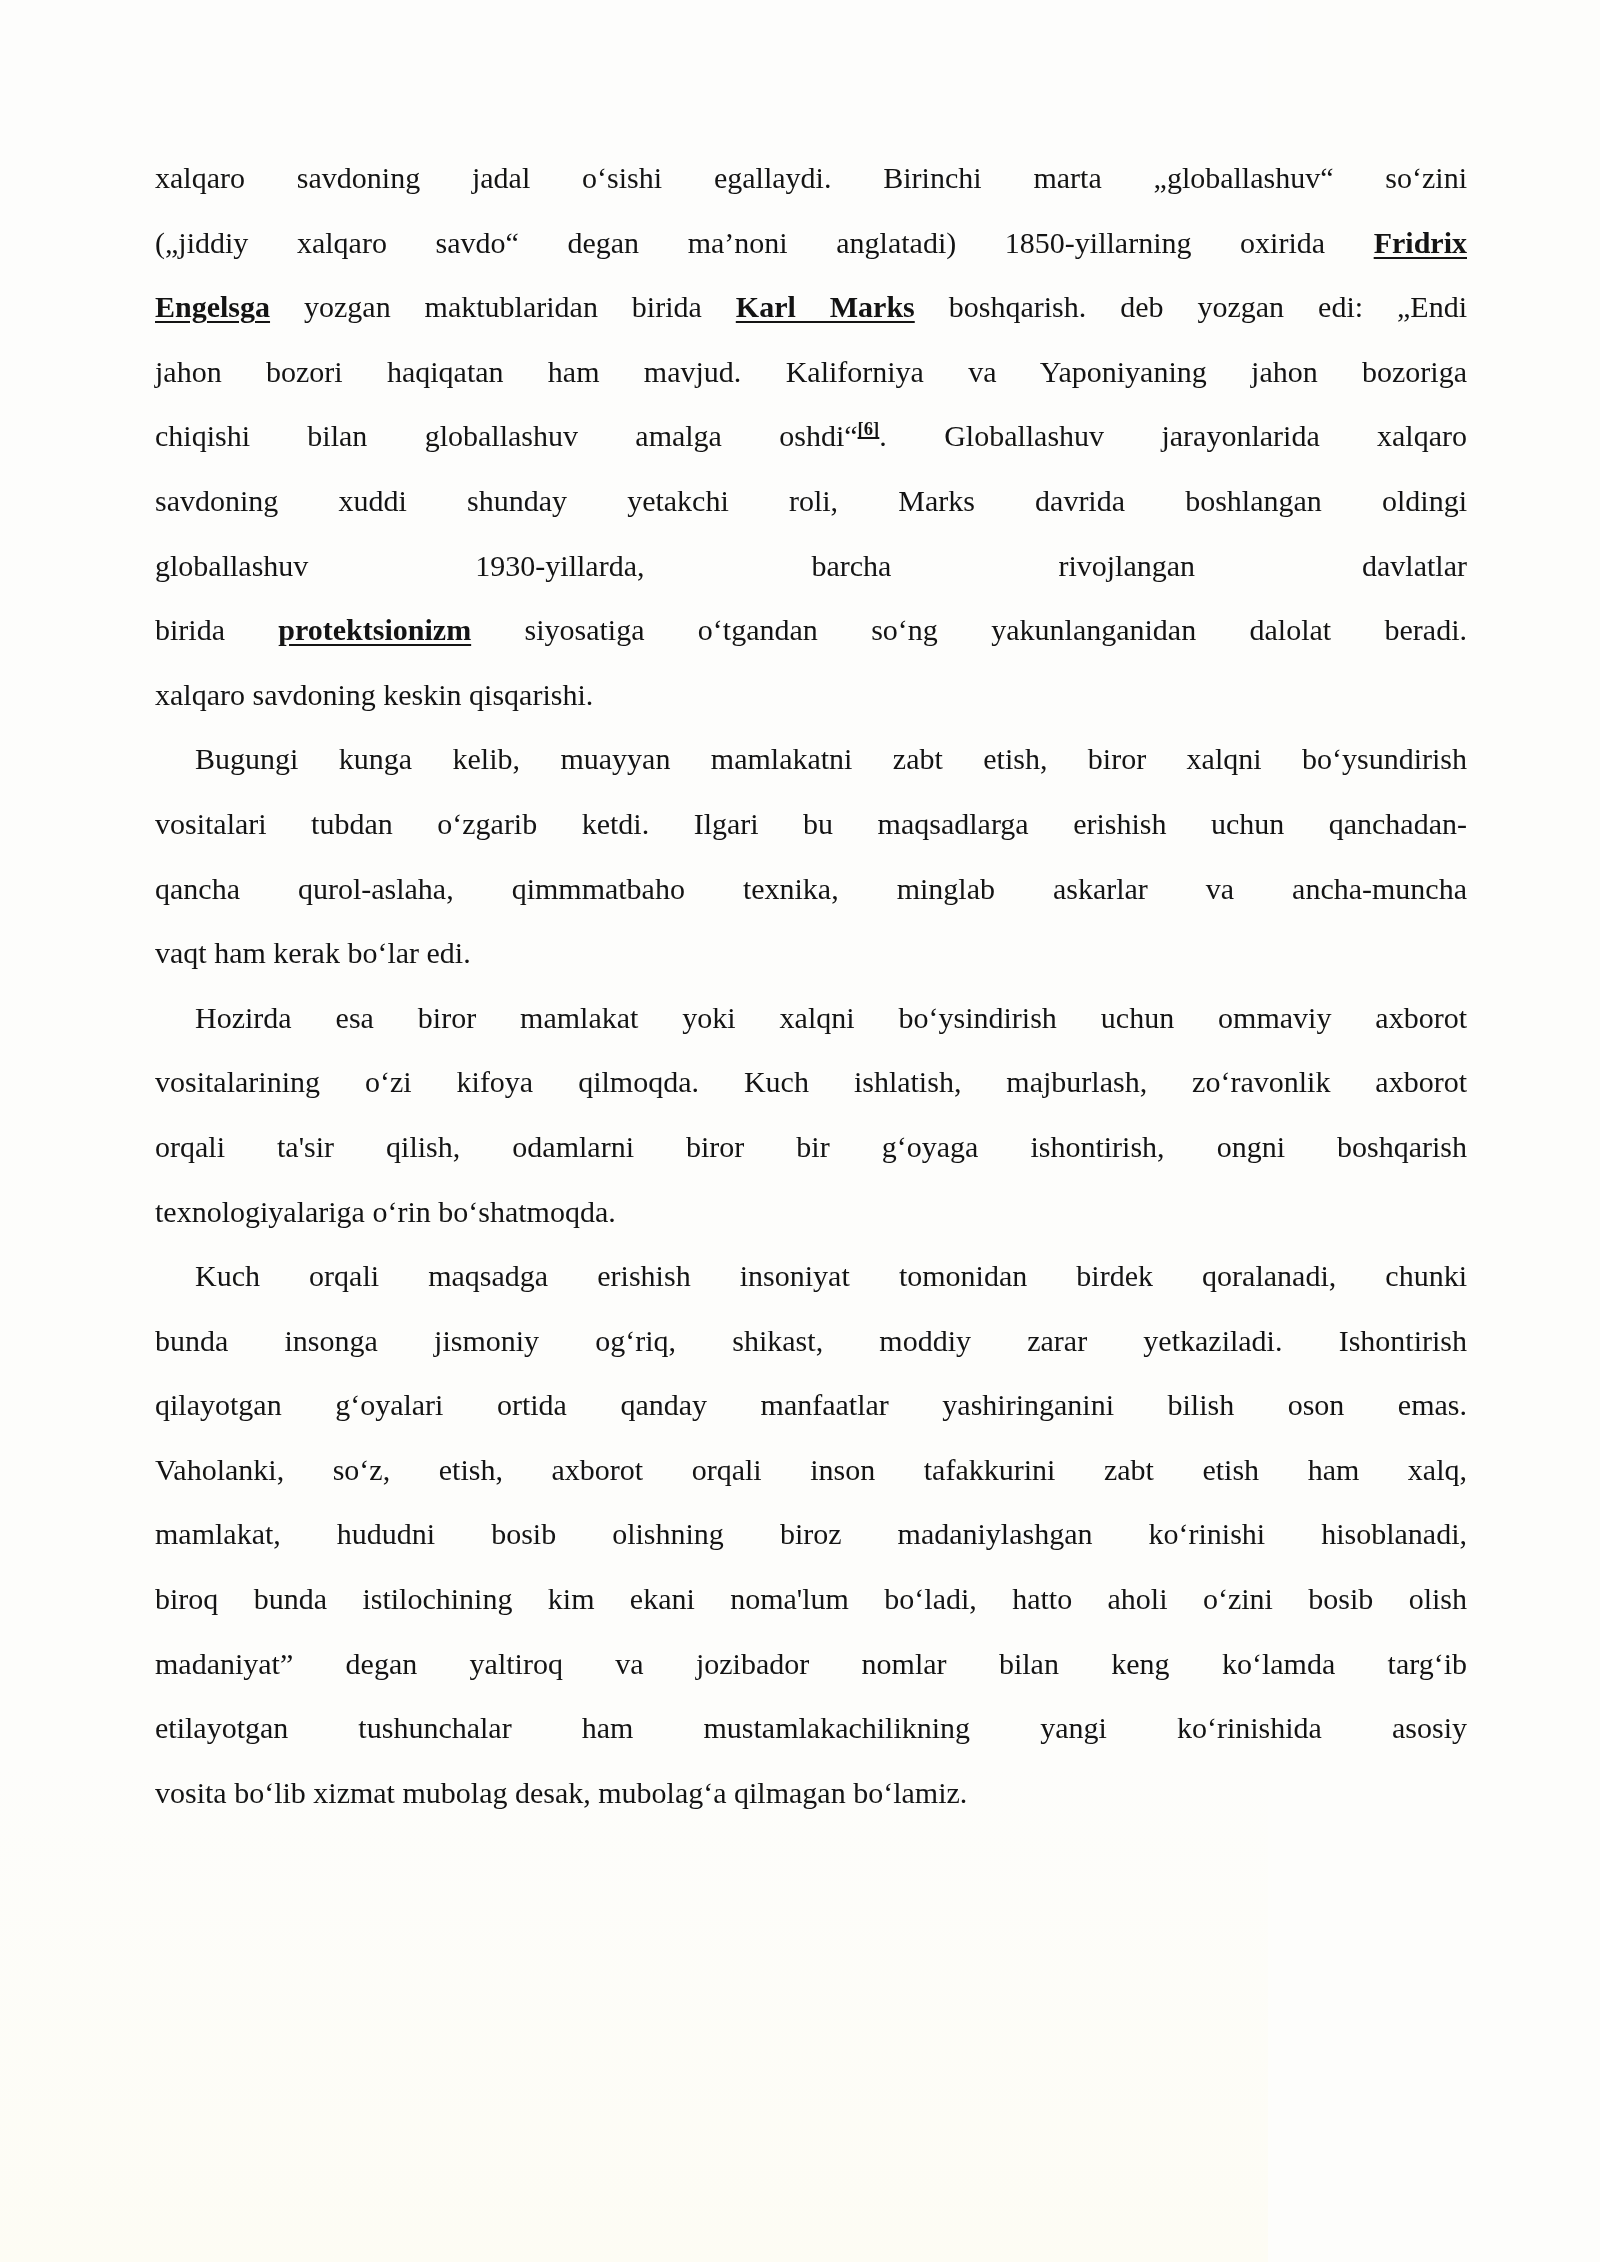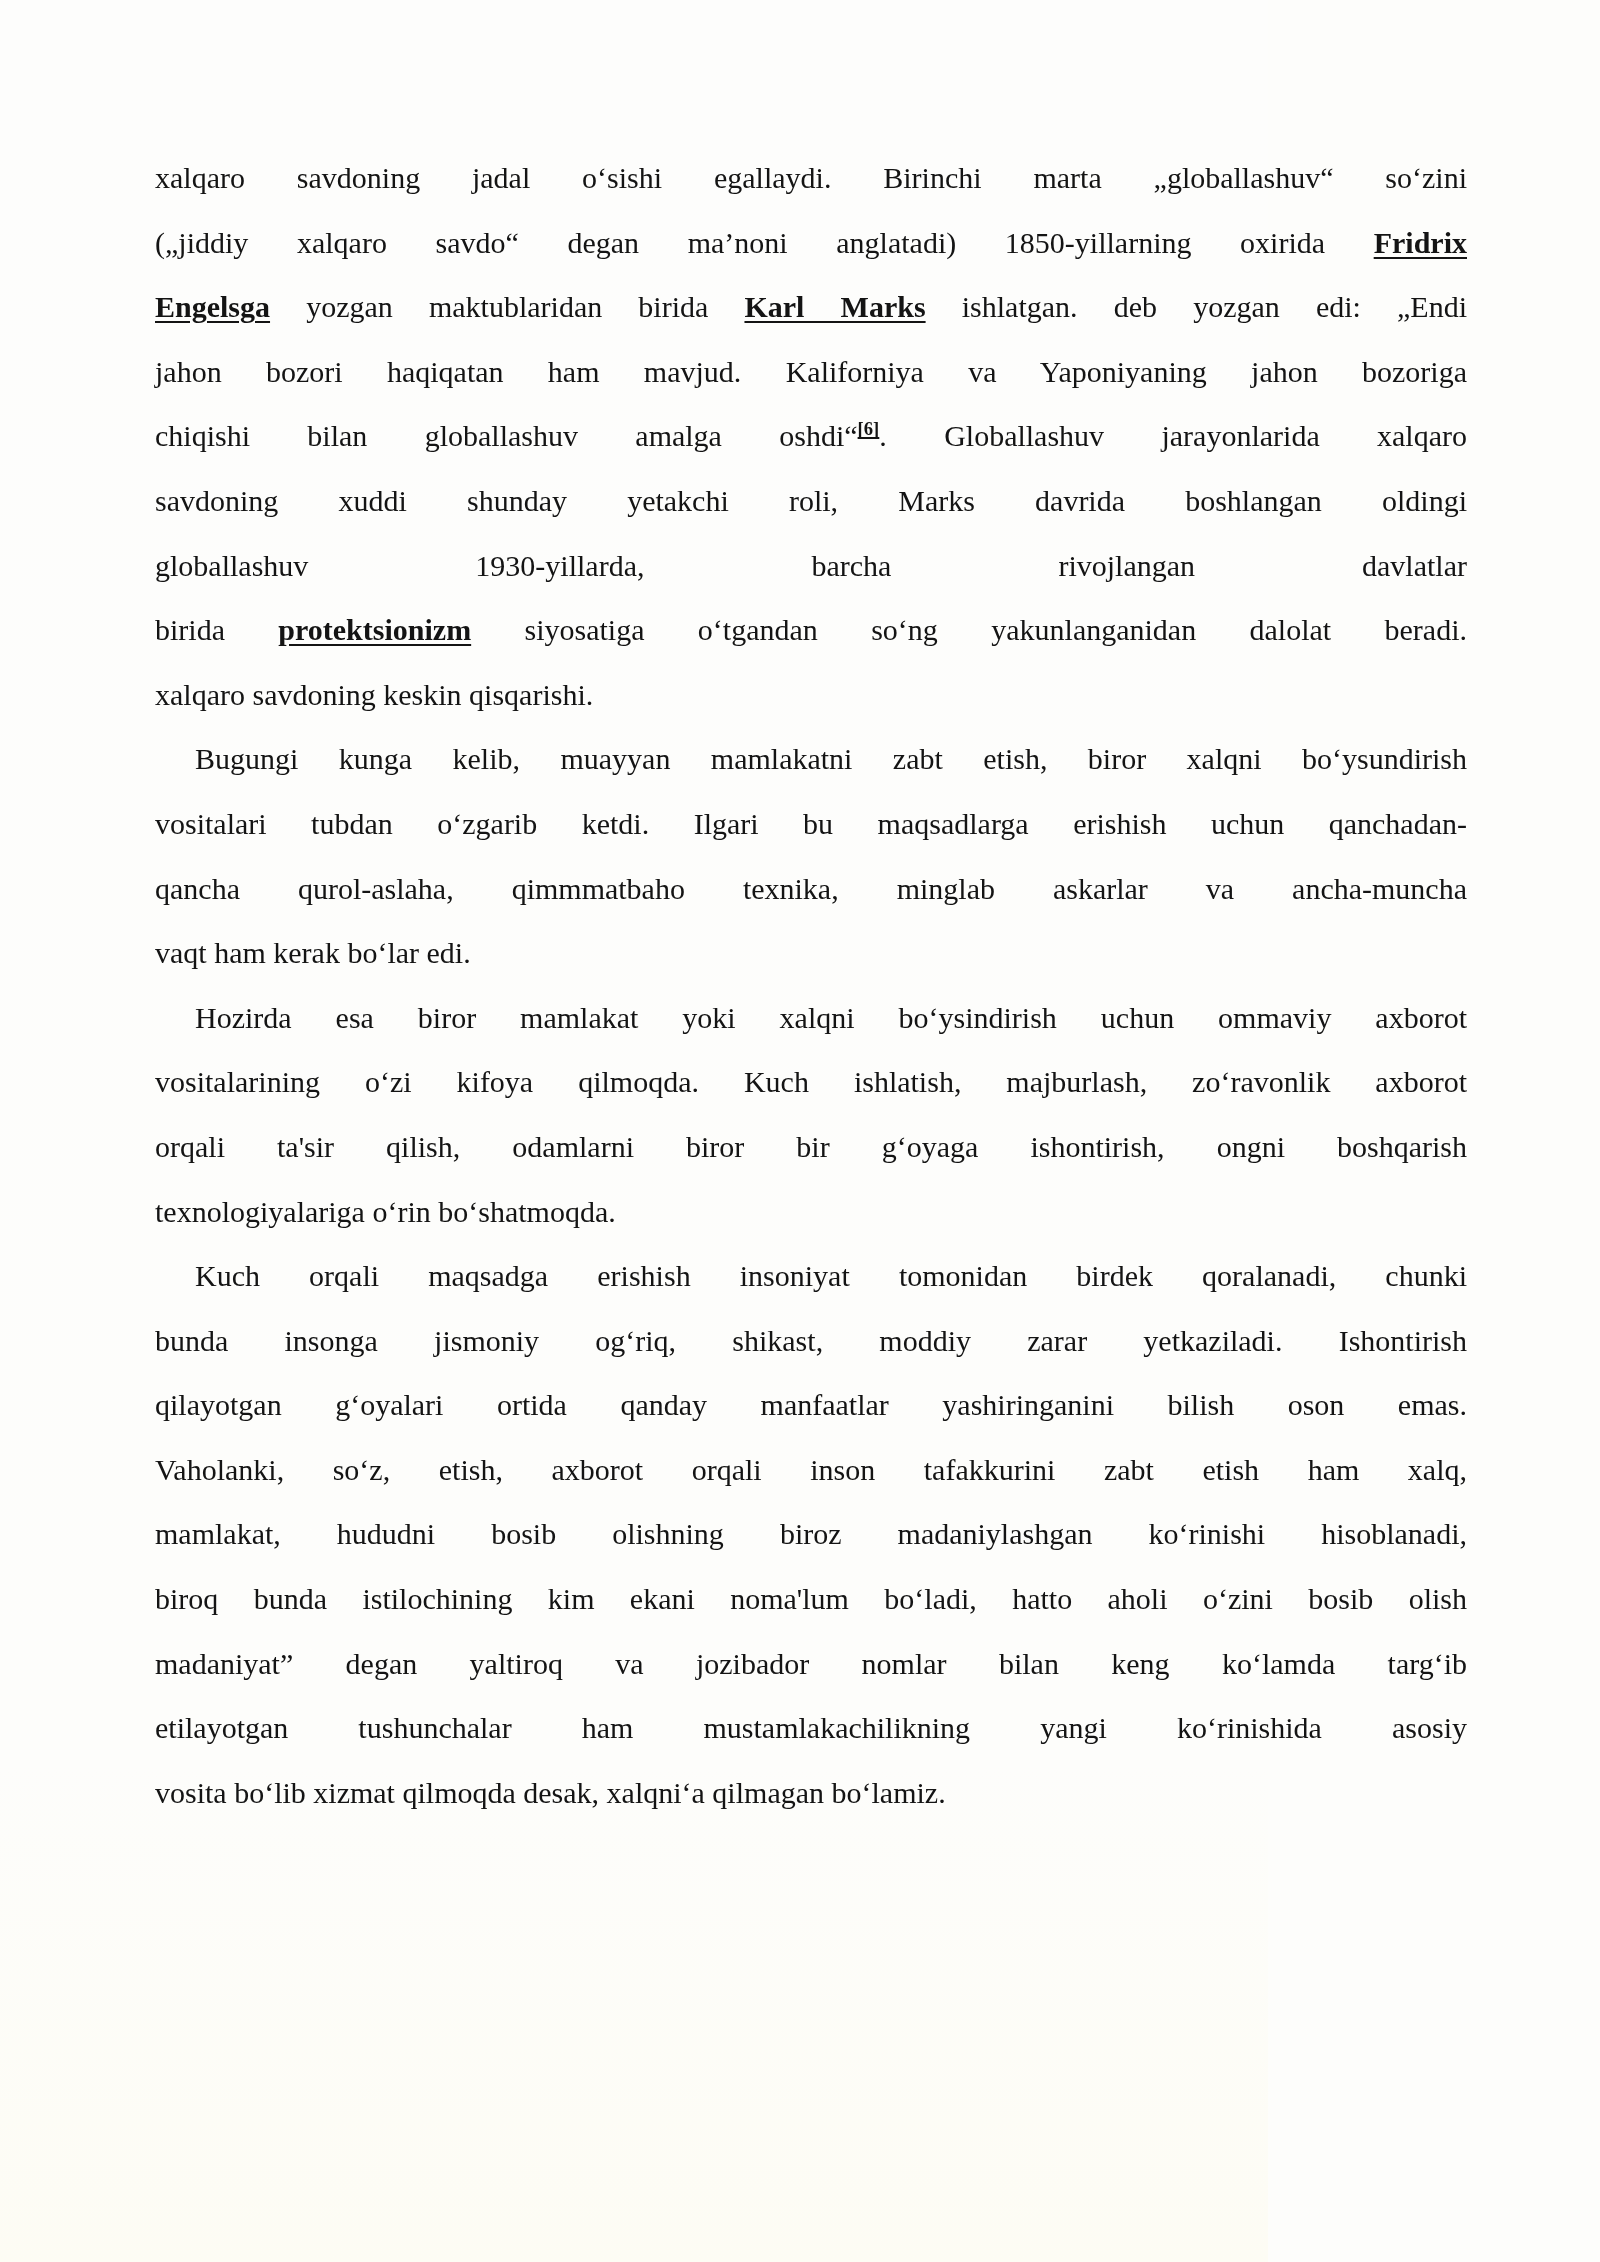--- a/index.html
+++ b/index.html
@@ -54,21 +54,21 @@
     text-decoration-thickness: 1.5px;
   }
 </style>
 </head>
 <body>
 
 <div class="page">
   <div class="text-body">
       <div class="line"><span>xalqaro savdoning jadal o‘sishi egallaydi. Birinchi marta „globallashuv“ so‘zini</span></div>
       <div class="line"><span>(„jiddiy xalqaro savdo“ degan ma’noni anglatadi) 1850-yillarning oxirida </span><span class="u">Fridrix</span></div>
-      <div class="line"><span class="u">Engelsga</span><span> yozgan maktublaridan birida </span><span class="u">Karl Marks</span><span> ishlatgan. deb yozgan edi: „Endi</span></div>
+      <div class="line"><span class="u">Engelsga</span><span> yozgan maktublaridan birida </span><span class="u">Karl Marks</span><span> boshqarish. deb yozgan edi: „Endi</span></div>
       <div class="line"><span>jahon bozori haqiqatan ham mavjud. Kaliforniya va Yaponiyaning jahon bozoriga</span></div>
       <div class="line"><span>chiqishi bilan globallashuv amalga oshdi“</span><sup class="u">[6]</sup><span>. Globallashuv jarayonlarida xalqaro</span></div>
       <div class="line"><span>savdoning xuddi shunday yetakchi roli, Marks davrida boshlangan oldingi</span></div>
       <div class="line"><span>globallashuv 1930-yillarda, barcha rivojlangan davlatlar</span></div>
       <div class="line"><span>birida </span><span class="u">protektsionizm</span><span> siyosatiga o‘tgandan so‘ng yakunlanganidan dalolat beradi.</span></div>
       <div class="line last"><span>xalqaro savdoning keskin qisqarishi.</span></div>
       <div class="line indent"><span>Bugungi kunga kelib, muayyan mamlakatni zabt etish, biror xalqni bo‘ysundirish</span></div>
       <div class="line"><span>vositalari tubdan o‘zgarib ketdi. Ilgari bu maqsadlarga erishish uchun qanchadan-</span></div>
       <div class="line"><span>qancha qurol-aslaha, qimmmatbaho texnika, minglab askarlar va ancha-muncha</span></div>
       <div class="line last"><span>vaqt ham kerak bo‘lar edi.</span></div>
@@ -77,15 +77,15 @@
       <div class="line"><span>orqali ta'sir qilish, odamlarni biror bir g‘oyaga ishontirish, ongni boshqarish</span></div>
       <div class="line last"><span>texnologiyalariga o‘rin bo‘shatmoqda.</span></div>
       <div class="line indent"><span>Kuch orqali maqsadga erishish insoniyat tomonidan birdek qoralanadi, chunki</span></div>
       <div class="line"><span>bunda insonga jismoniy og‘riq, shikast, moddiy zarar yetkaziladi. Ishontirish</span></div>
       <div class="line"><span>qilayotgan g‘oyalari ortida qanday manfaatlar yashiringanini bilish oson emas.</span></div>
       <div class="line"><span>Vaholanki, so‘z, etish, axborot orqali inson tafakkurini zabt etish ham xalq,</span></div>
       <div class="line"><span>mamlakat, hududni bosib olishning biroz madaniylashgan ko‘rinishi hisoblanadi,</span></div>
       <div class="line"><span>biroq bunda istilochining kim ekani noma'lum bo‘ladi, hatto aholi o‘zini bosib olish</span></div>
       <div class="line"><span>madaniyat” degan yaltiroq va jozibador nomlar bilan keng ko‘lamda targ‘ib</span></div>
       <div class="line"><span>etilayotgan tushunchalar ham mustamlakachilikning yangi ko‘rinishida asosiy</span></div>
-      <div class="line last"><span>vosita bo‘lib xizmat qilmoqda desak, xalqni‘a qilmagan bo‘lamiz.</span></div>
+      <div class="line last"><span>vosita bo‘lib xizmat mubolag desak, mubolag‘a qilmagan bo‘lamiz.</span></div>
     </div>
 </div>
 
 </body></html>

